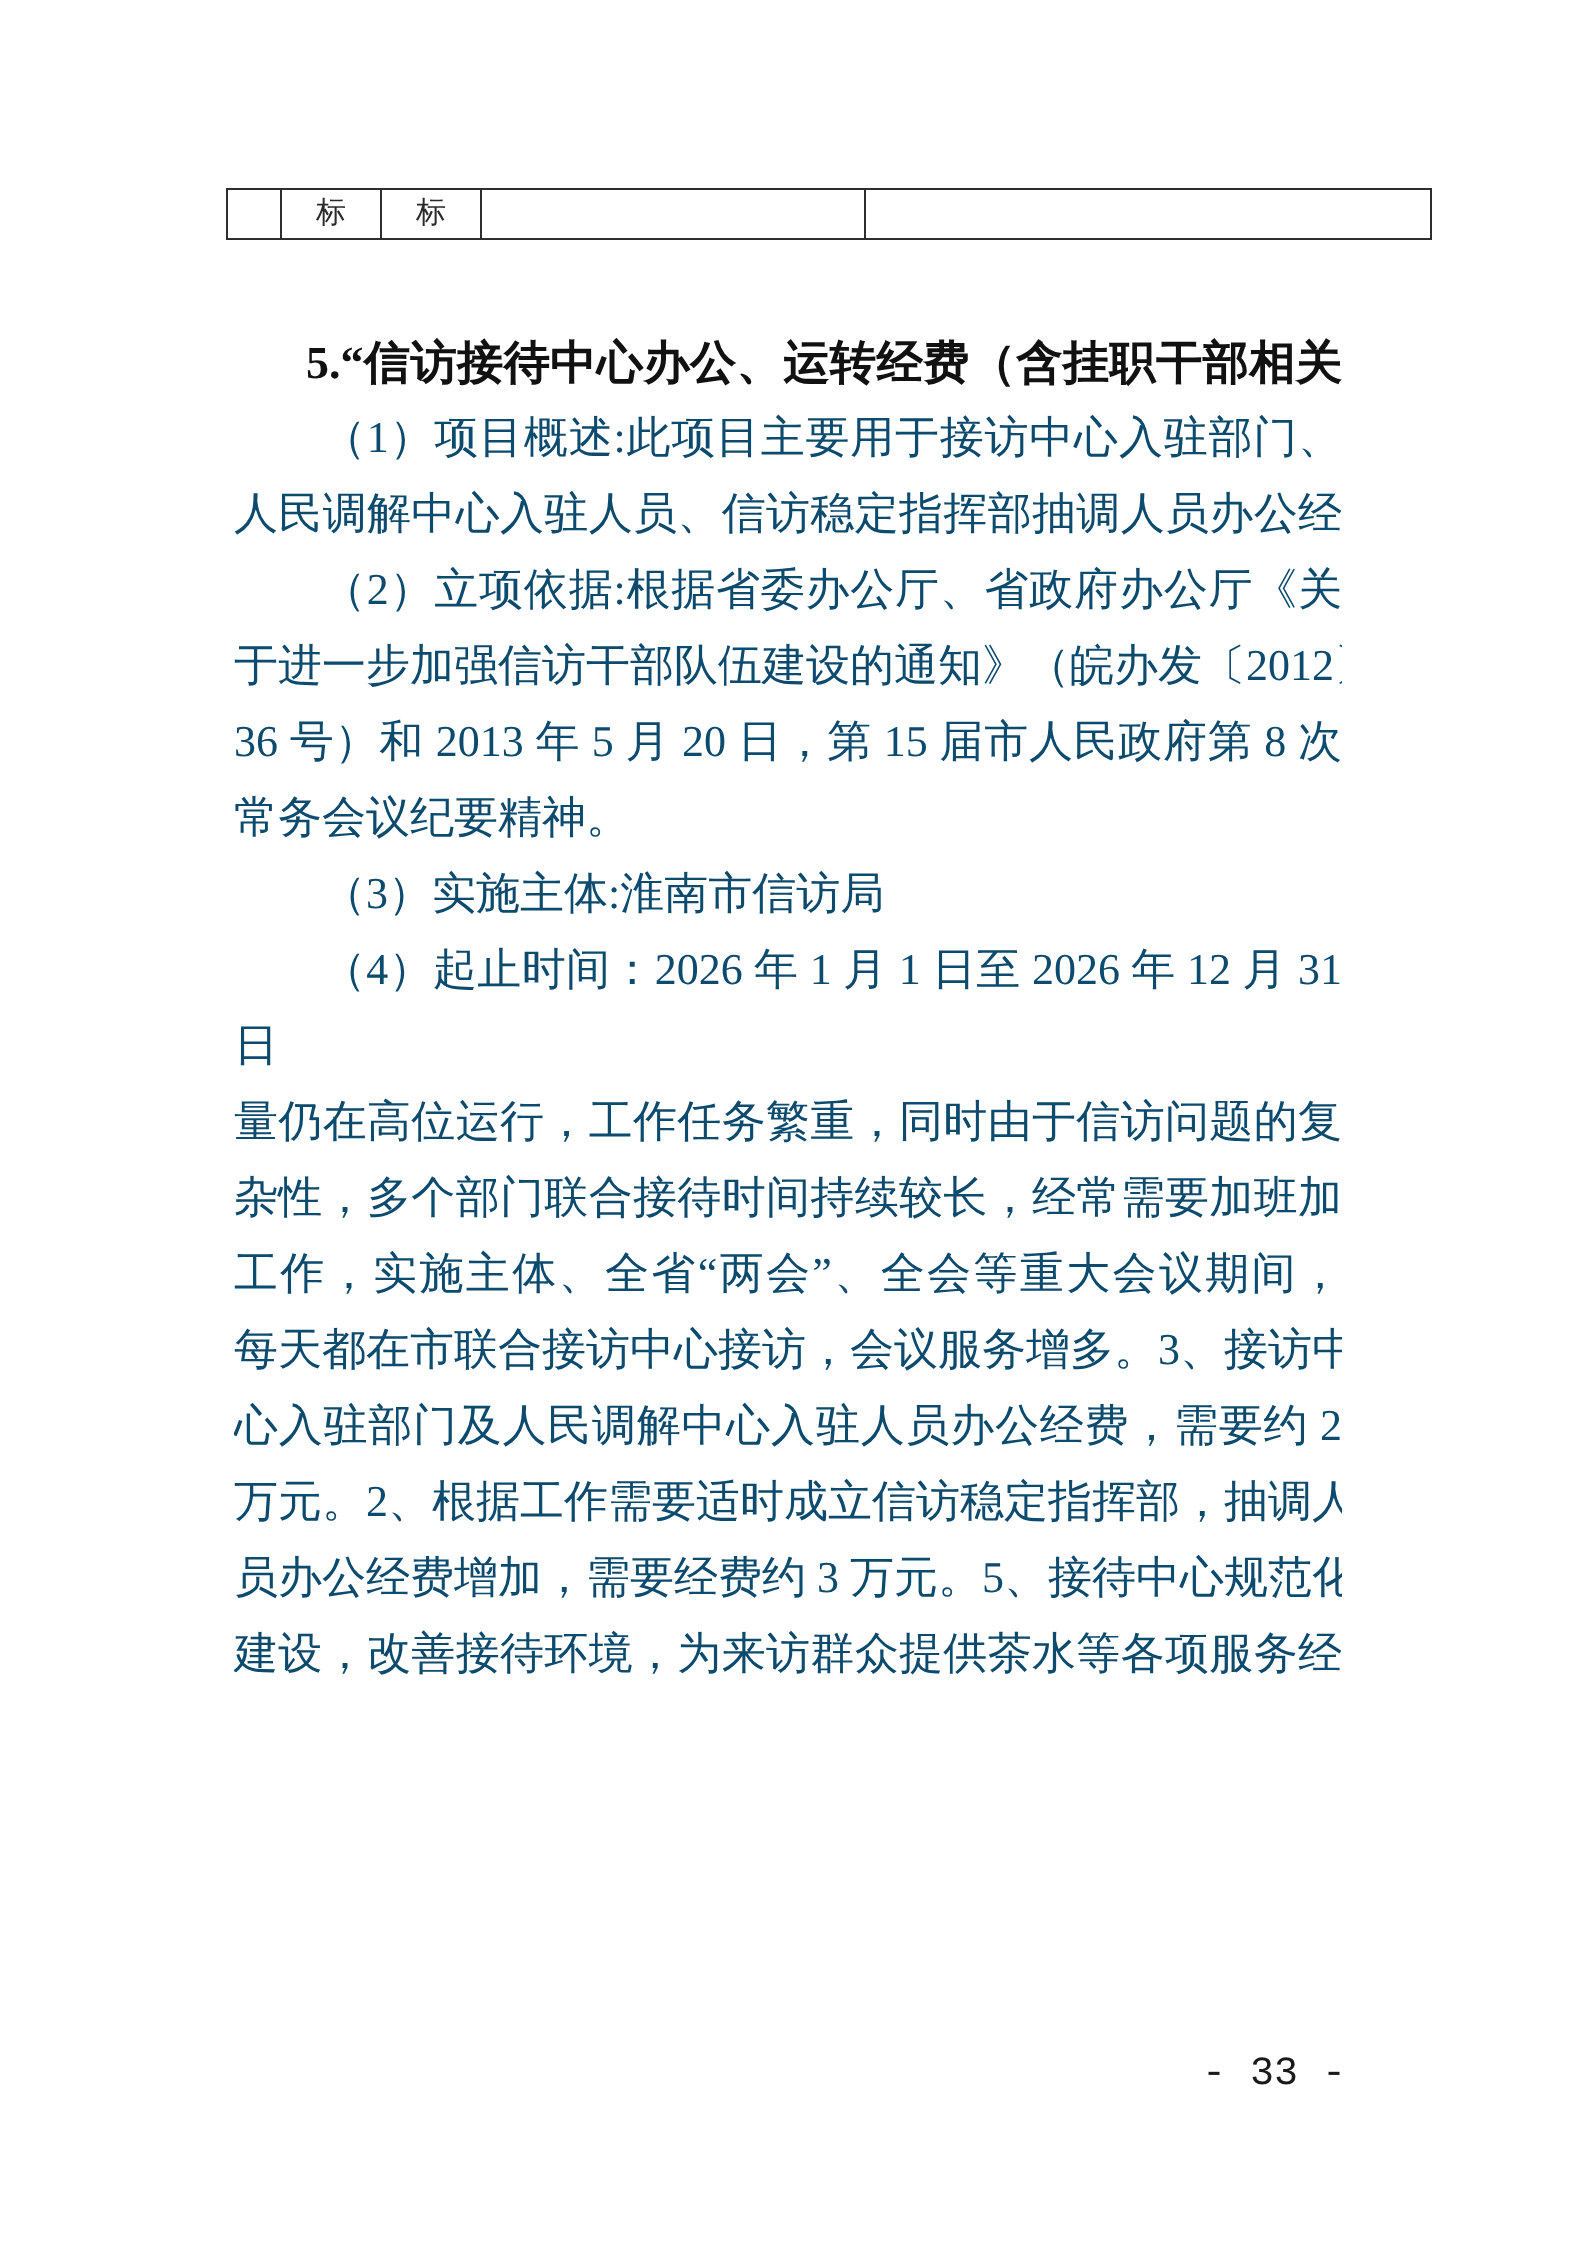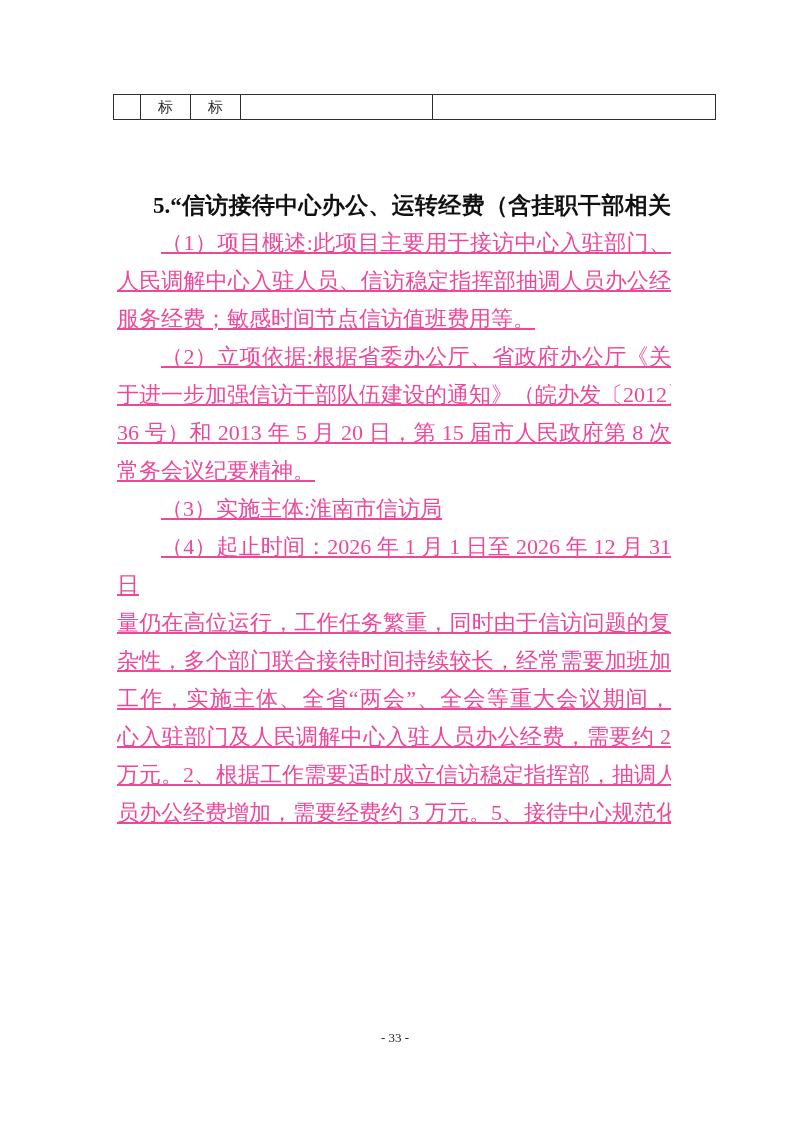--- a/index.html
+++ b/index.html
@@ -38,45 +38,44 @@
     width: 554px;
   }
   .hline {
     font-size: 23px;
     font-weight: 700;
     line-height: 37px;
     white-space: nowrap;
     overflow: hidden;
     text-align: justify;
     color: #111111;
-    margin-top: 24px;
   }
   .bl {
     font-size: 22px;
     line-height: 38px;
     white-space: nowrap;
     overflow: hidden;
     text-align: justify;
-    color: #ec4899;
-    text-decoration: underline;
+    color: #0c4a6e;
   }
   .j    { text-align-last: justify; }
   .last { text-align-last: left; }
   .ind  { text-indent: 44px; }
   .ind-h{ text-indent: 36px; }
   .para { margin: 0; }
   
   .footer {
     position: absolute;
     left: 117px; top: 1027px;
     width: 556px;
-    text-align: center;
-    font-size: 13px;
+    text-align: right;
+    font-size: 20px;
     line-height: 22px;
     color: #1a1a1a;
+    font-family: Liberation Mono, monospace;
   }
 </style>
 </head>
 <body>
 
 <table class="frag-table">
   <colgroup>
     <col style="width:27px">
     <col style="width:50px">
     <col style="width:50px">
@@ -96,21 +95,20 @@
 
 <div class="content">
 
   <div>
     <div class="hline j ind-h">5.“信访接待中心办公、运转经费（含挂职干部相关</div>
   </div>
 
   <div class="para">
     <div class="bl j ind">（1）项目概述:此项目主要用于接访中心入驻部门、</div>
     <div class="bl j">人民调解中心入驻人员、信访稳定指挥部抽调人员办公经</div>
-    <div class="bl last">服务经费；敏感时间节点信访值班费用等。</div>
   </div>
 
   <div class="para">
     <div class="bl j ind">（2）立项依据:根据省委办公厅、省政府办公厅《关</div>
     <div class="bl j">于进一步加强信访干部队伍建设的通知》（皖办发〔2012〕</div>
     <div class="bl j">36 号）和 2013 年 5 月 20 日，第 15 届市人民政府第 8 次</div>
     <div class="bl last">常务会议纪要精神。</div>
   </div>
 
   <div class="para">
@@ -119,20 +117,22 @@
 
   <div class="para">
     <div class="bl j ind">（4）起止时间：2026 年 1 月 1 日至 2026 年 12 月 31</div>
     <div class="bl last">日</div>
   </div>
 
   <div class="para">
     <div class="bl j">量仍在高位运行，工作任务繁重，同时由于信访问题的复</div>
     <div class="bl j">杂性，多个部门联合接待时间持续较长，经常需要加班加</div>
     <div class="bl j">工作，实施主体、全省“两会”、全会等重大会议期间，</div>
+    <div class="bl j">每天都在市联合接访中心接访，会议服务增多。3、接访中</div>
     <div class="bl j">心入驻部门及人民调解中心入驻人员办公经费，需要约 2</div>
     <div class="bl j">万元。2、根据工作需要适时成立信访稳定指挥部，抽调人</div>
     <div class="bl j">员办公经费增加，需要经费约 3 万元。5、接待中心规范化</div>
+    <div class="bl j">建设，改善接待环境，为来访群众提供茶水等各项服务经</div>
   </div>
 
 </div>
 
 <div class="footer">- 33 -</div>
 
 </body></html>

